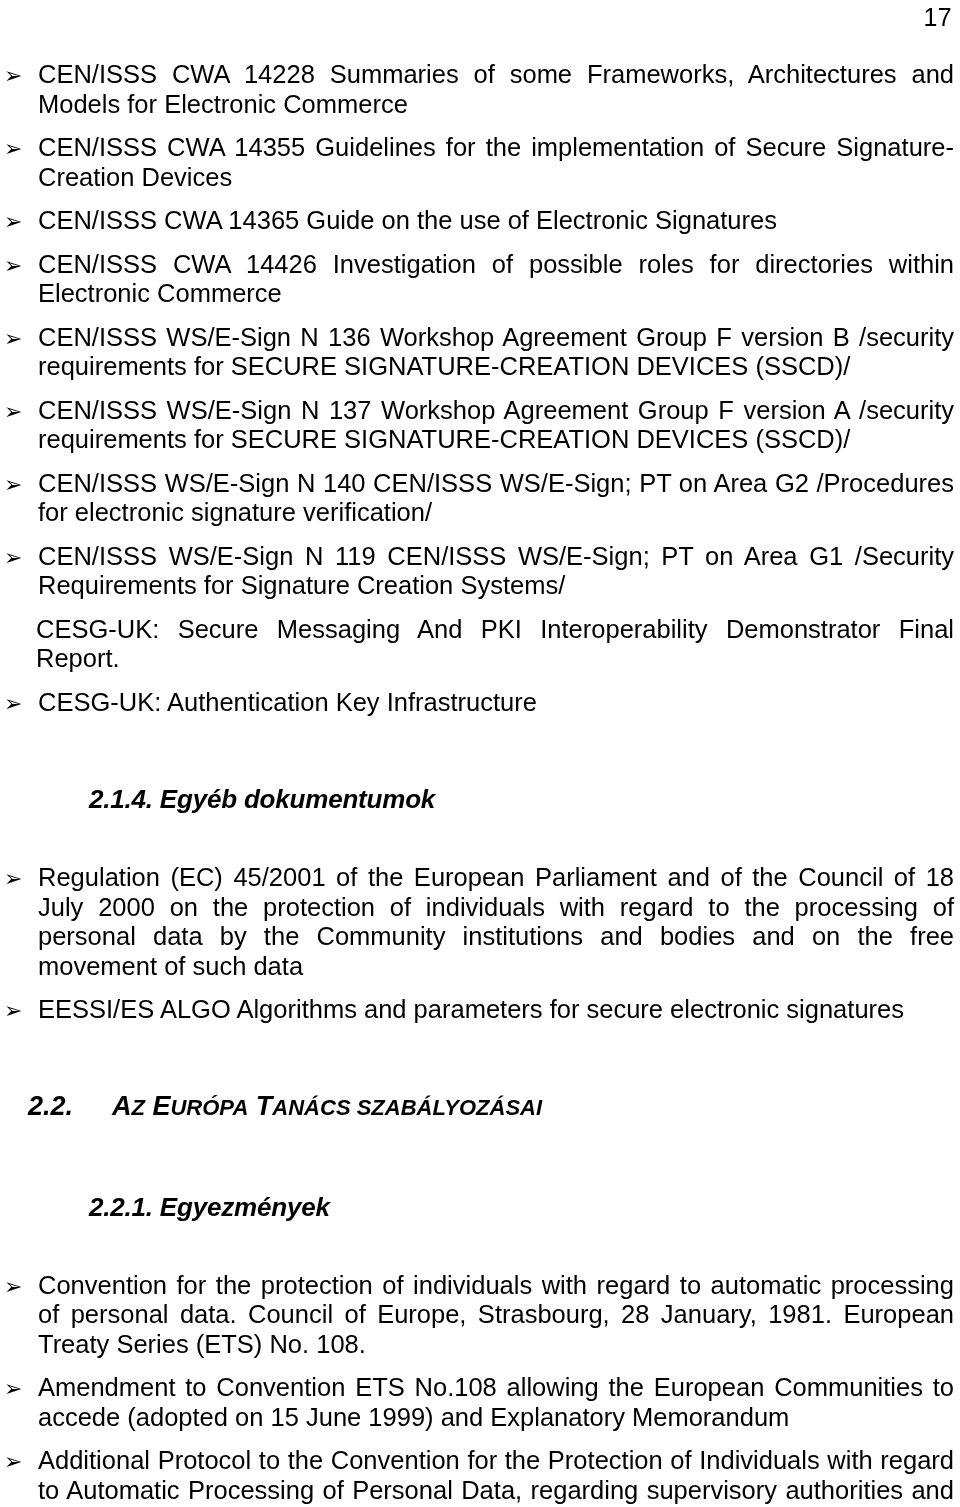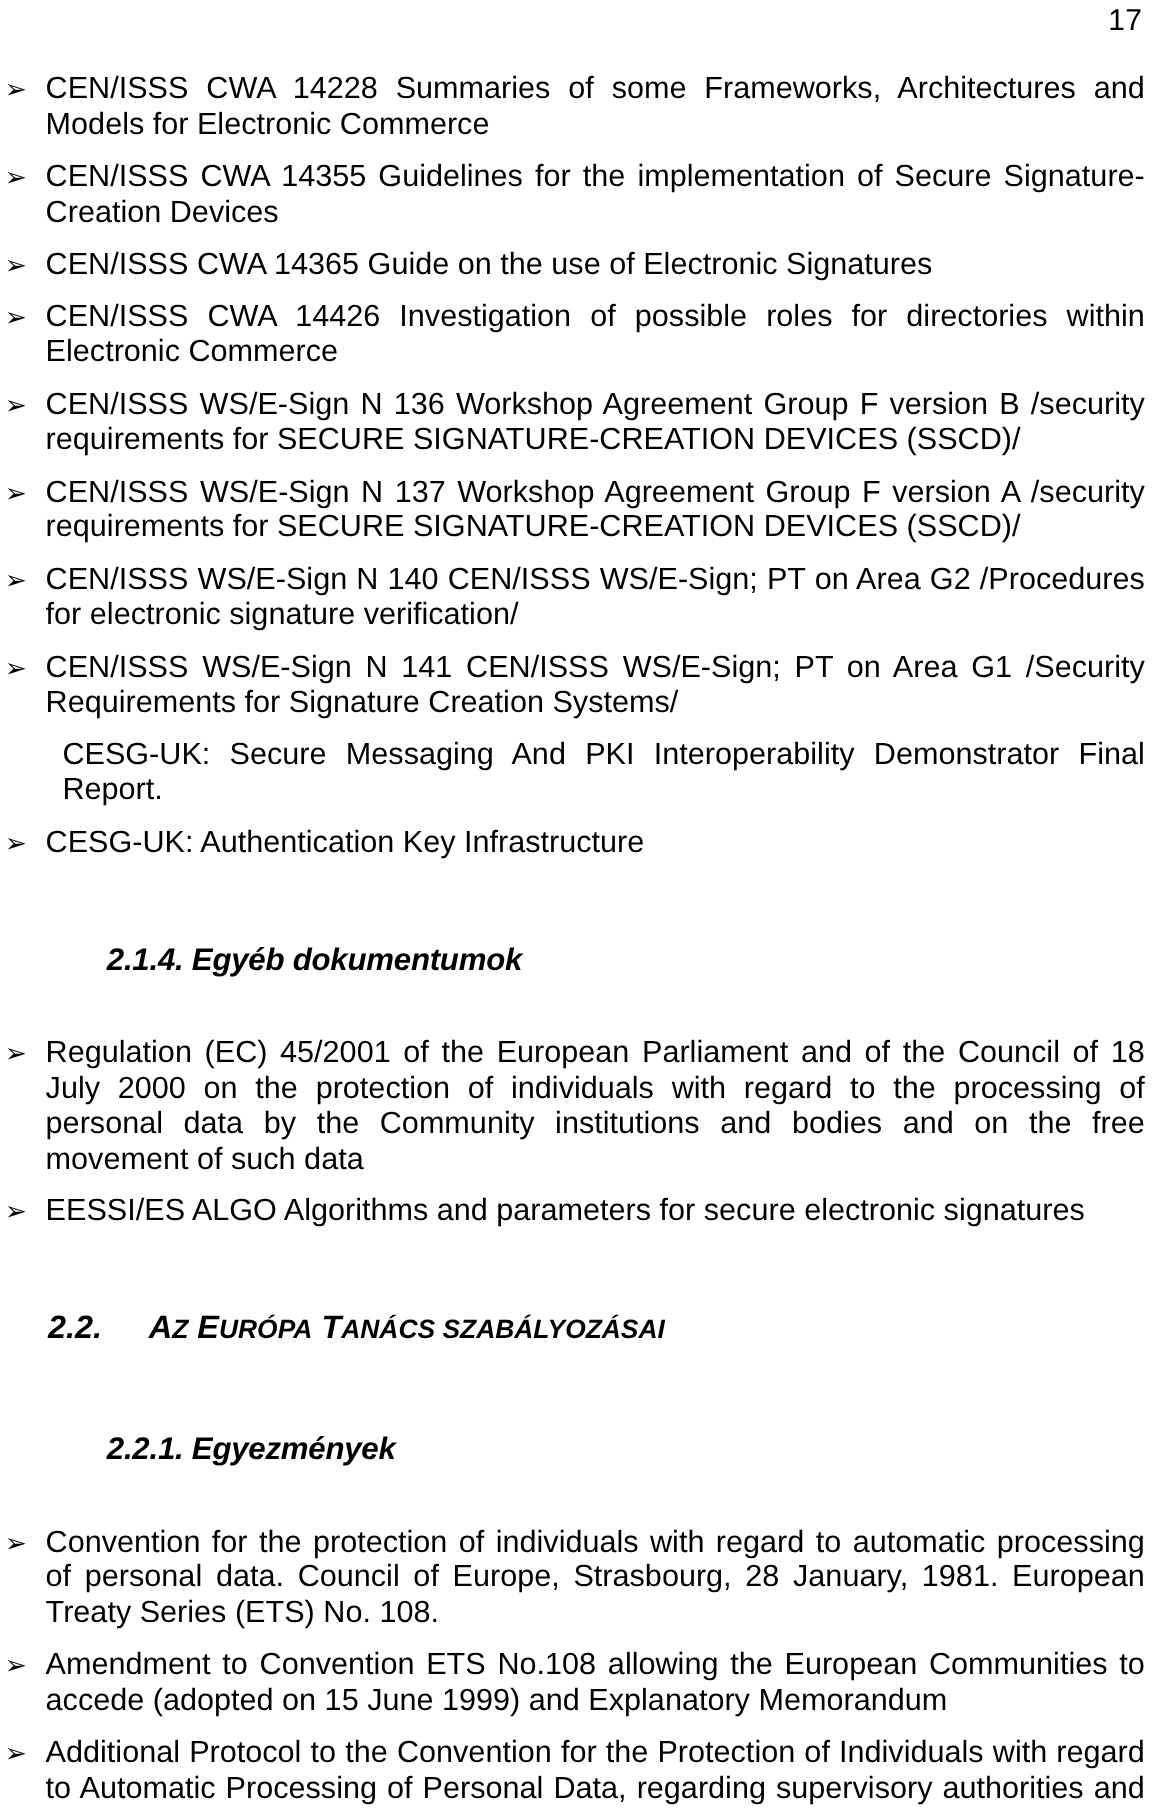--- a/index.html
+++ b/index.html
@@ -62,42 +62,42 @@
     top: 1px;
     width: 26px;
     font-size: 22px;
     line-height: 29.5px;
     font-family: "DejaVu Sans", sans-serif;
     display: inline-block;
   }
   
   .plain-item {
     position: relative;
-    padding-left: 52px;
+    padding-left: 36px;
     margin: 0 0 14px 0;
     font-size: 25.5px;
     line-height: 29.5px;
     text-align: justify;
     text-justify: inter-word;
     padding-right: 4px;
   }
 
   
   .heading-3 {
     margin: 14px;
     padding-left: 75px;
     font-size: 26px;
     line-height: 32px;
     font-weight: bold;
     font-style: italic;
     letter-spacing: -0.2px;
   }
   .heading-2 {
     margin: 0;
-    padding-left: 40px;
+    padding-left: 28px;
     font-size: 27px;
     line-height: 34px;
     font-weight: bold;
     font-style: italic;
     white-space: nowrap;
   }
   .heading-2 .h2-num {
     display: inline-block;
     min-width: 84px;
   }
@@ -150,21 +150,21 @@
         <span>CEN/ISSS WS/E-Sign N 137 Workshop Agreement Group F version A /security requirements for SECURE SIGNATURE-CREATION DEVICES (SSCD)/</span>
       </div>
 
       <div class="bullet-item">
         <span class="bullet-glyph">➢</span>
         <span>CEN/ISSS WS/E-Sign N 140 CEN/ISSS WS/E-Sign; PT on Area G2 /Procedures for electronic signature verification/</span>
       </div>
 
       <div class="bullet-item">
         <span class="bullet-glyph">➢</span>
-        <span>CEN/ISSS WS/E-Sign N 141 CEN/ISSS WS/E-Sign; PT on Area G1 /Security Requirements for Signature Creation Systems/</span>
+        <span>CEN/ISSS WS/E-Sign N 119 CEN/ISSS WS/E-Sign; PT on Area G1 /Security Requirements for Signature Creation Systems/</span>
       </div>
 
       <div class="plain-item">
         <span>CESG-UK: Secure Messaging And PKI Interoperability Demonstrator Final Report.</span>
       </div>
 
       <div class="bullet-item">
         <span class="bullet-glyph">➢</span>
         <span>CESG-UK: Authentication Key Infrastructure</span>
       </div>

